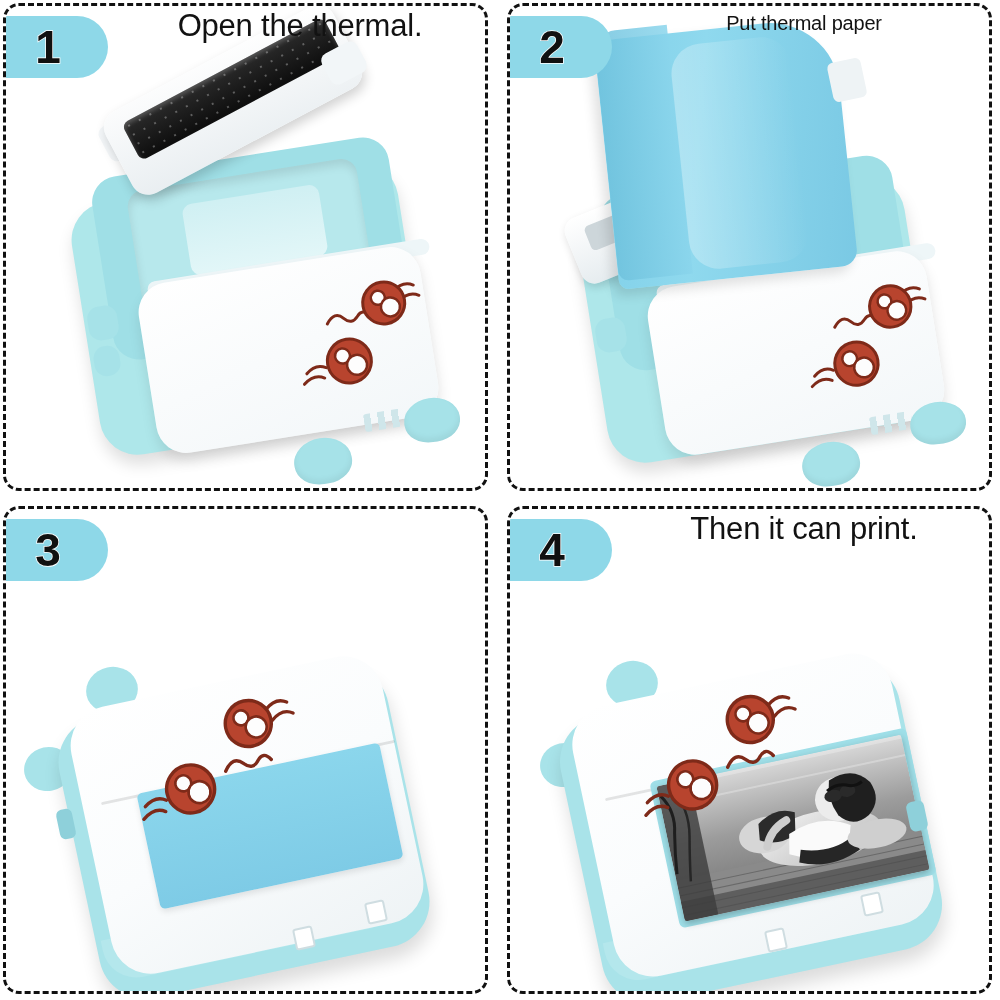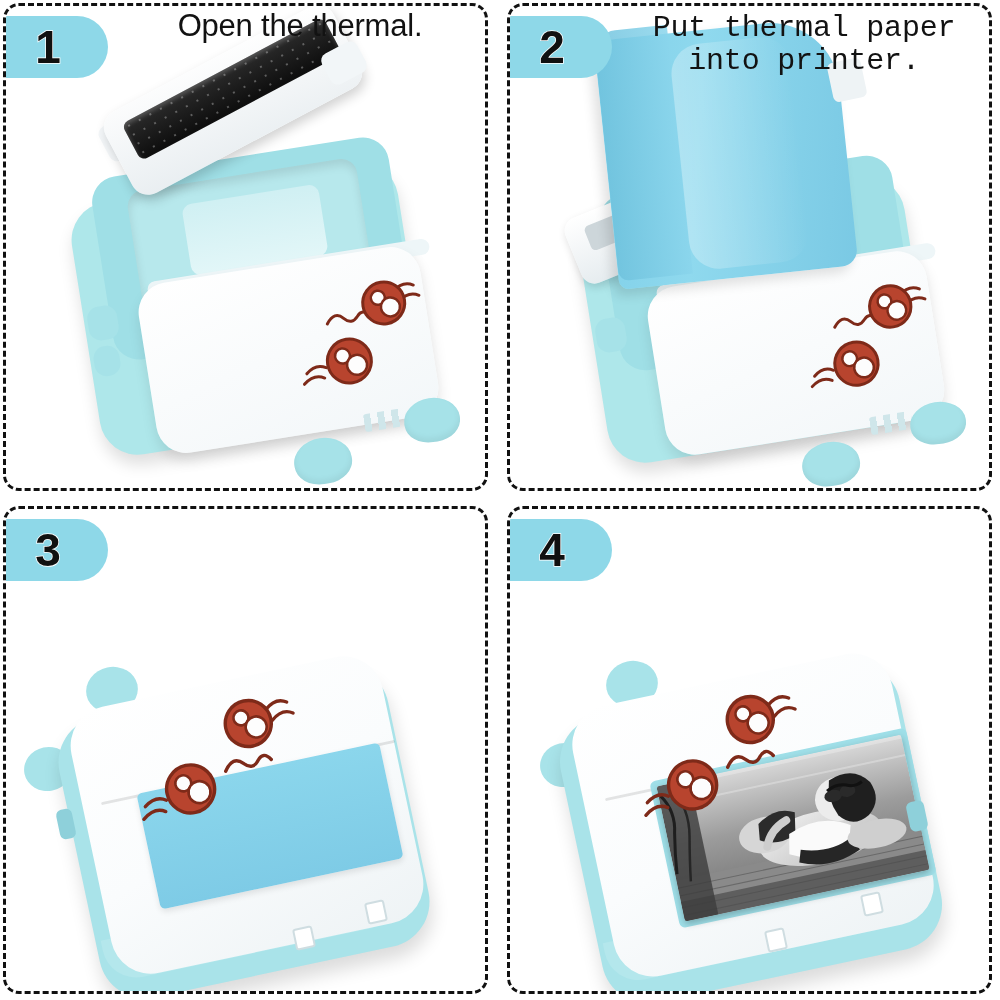--- a/index.html
+++ b/index.html
@@ -42,21 +42,21 @@
 
   
   .caption{
     position:absolute;left:110px;top:4px;width:368px;
     text-align:center;
     font-size:31px;line-height:1.06;
     font-weight:400;
     color:#121212;
     letter-spacing:-0.2px;
   }
-  .caption.two-line{top:6px;font-size:30px;line-height:1.1;font-family:Liberation Mono, monospace;}
+  .caption.two-line{top:6px;font-size:20px;line-height:1.1;}
 
   
   .stage{position:absolute;inset:0;}
 
   
   .printer{position:absolute;}
 
   .body-shell{
     position:absolute;
     background:#aee7ea;
@@ -323,21 +323,20 @@
           </g>
         </svg>
       </div>
     </div>
 
     <div class="badge">
       <span class="badge-num">2</span>
     </div>
     <div class="caption two-line">
       <div>Put thermal paper</div>
-      <div>into printer.</div>
     </div>
   </div>
 
   <div class="panel" id="panel-3">
     <div class="stage">
 
       <div class="printer ear" id="p3-ear1"></div>
       <div class="printer ear" id="p3-ear2"></div>
       <div class="printer" id="p3-shadow"></div>
       <div class="printer" id="p3-bottomlip"></div>
@@ -453,15 +452,16 @@
             <circle cx="124" cy="25" r="7.5" fill="#fdfdfd" stroke="#7e2a19" stroke-width="2.6"></circle>
             <circle cx="137" cy="37" r="10.5" fill="#fdfdfd" stroke="#7e2a19" stroke-width="2.6"></circle>
           </g>
         </svg>
       </div>
     </div>
 
     <div class="badge">
       <span class="badge-num">4</span>
     </div>
+    <div class="caption">Then it can print.</div>
   </div>
 
 </div>
 
 </body></html>

